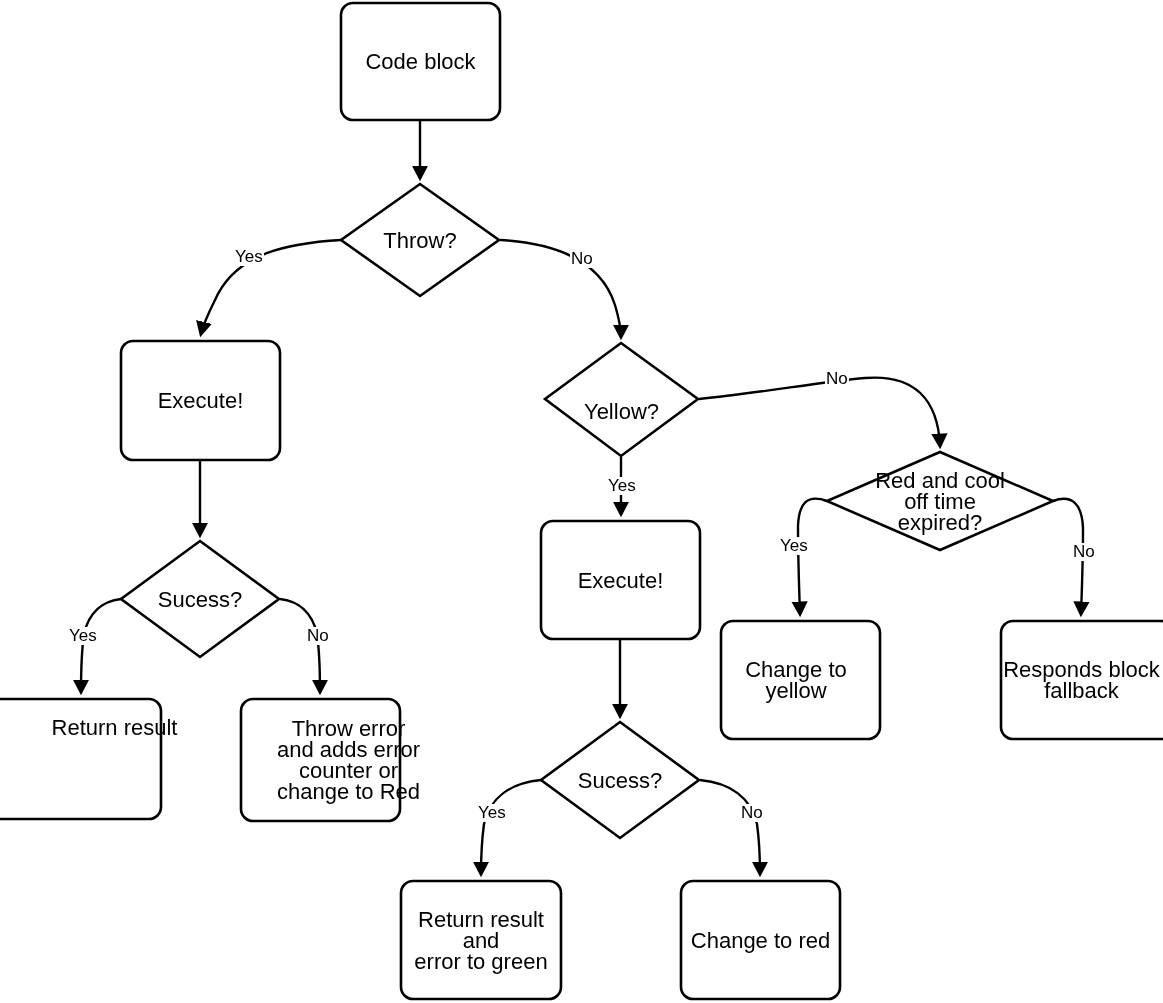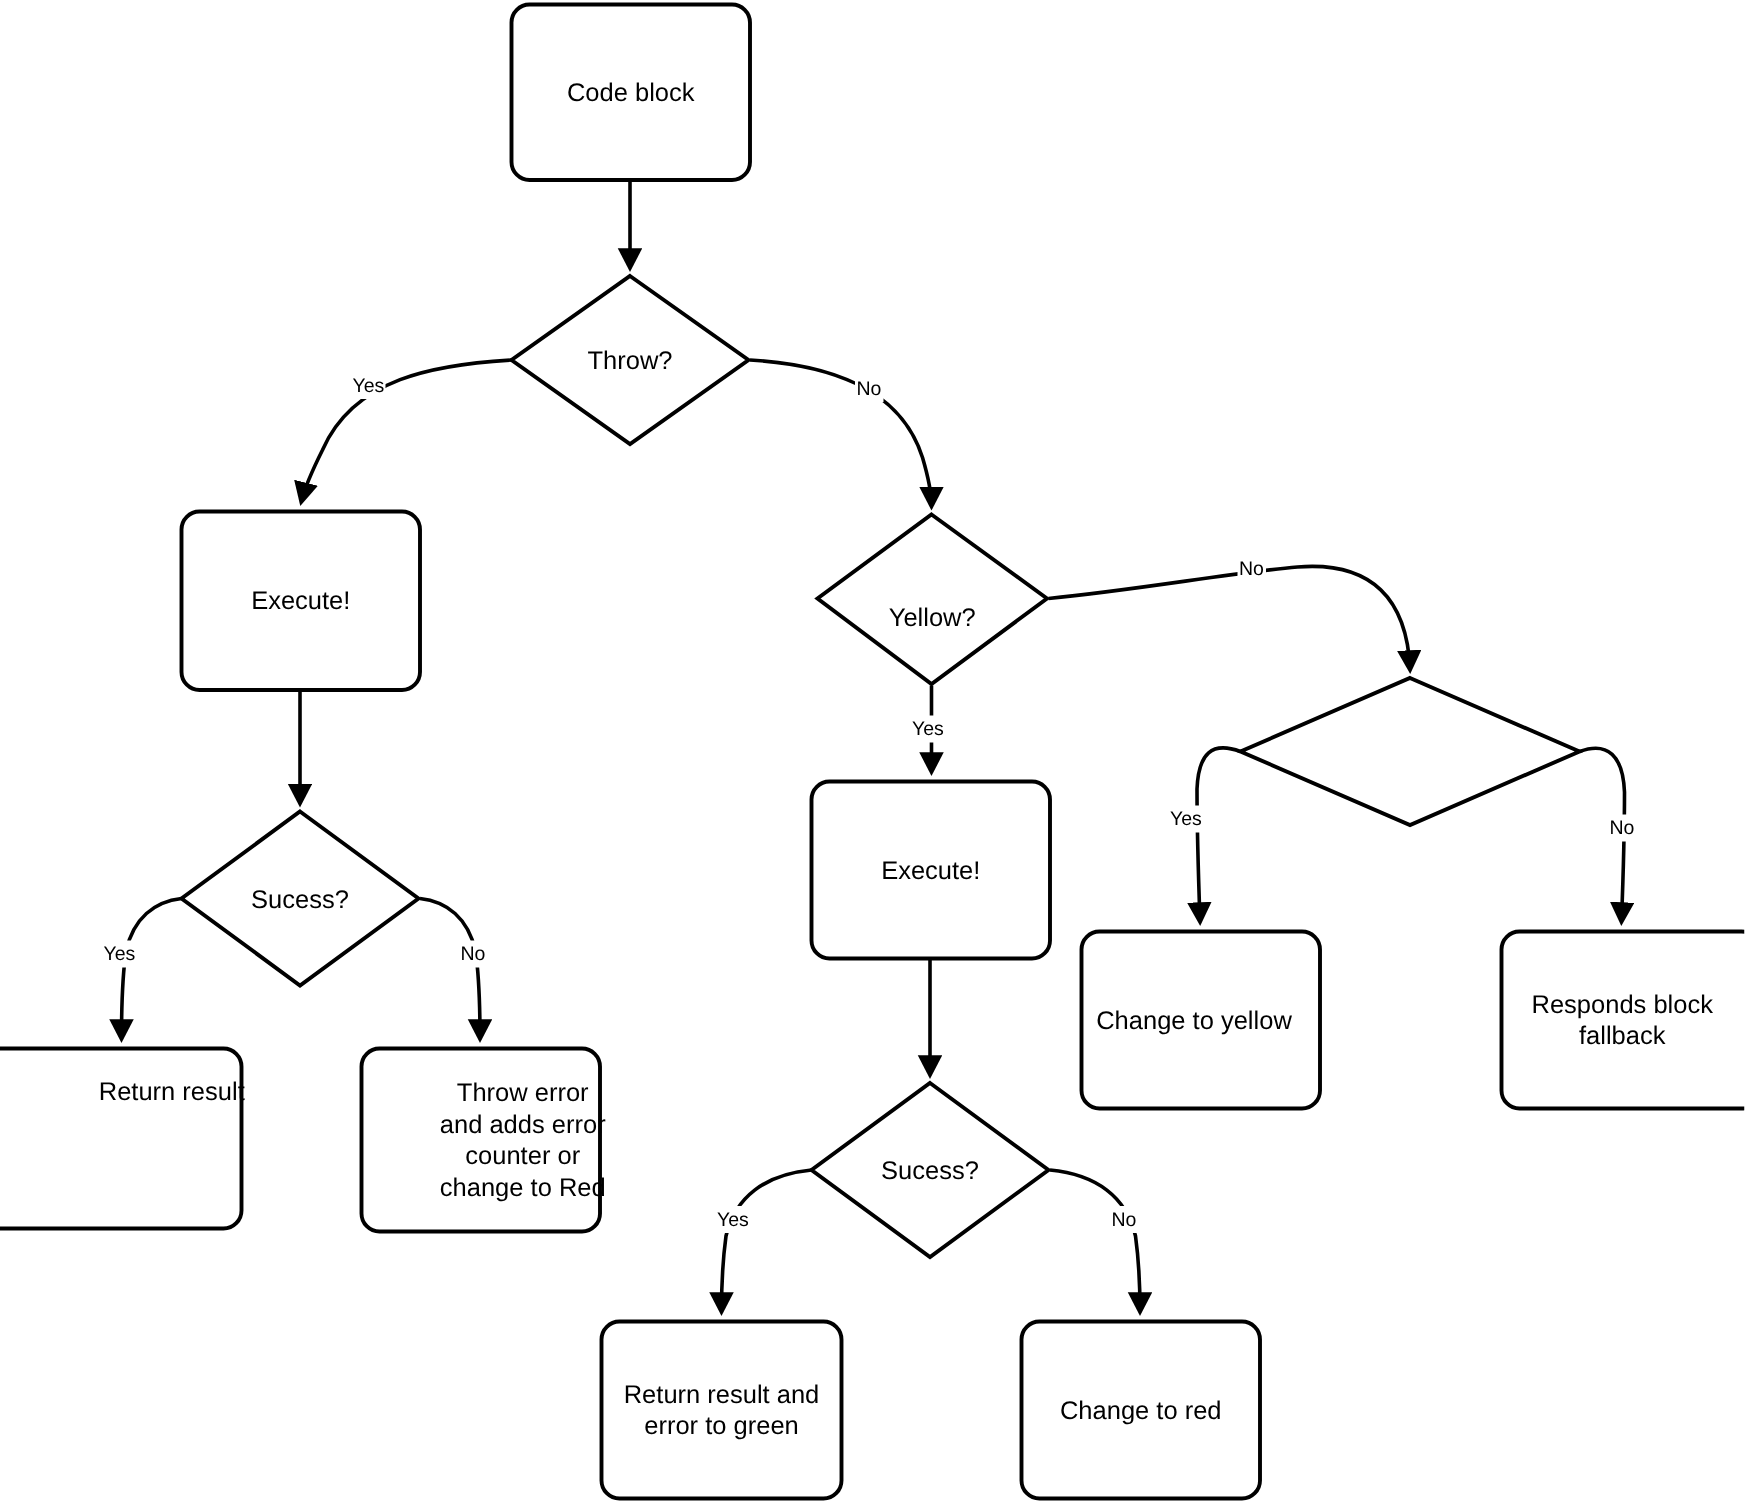--- a/index.html
+++ b/index.html
@@ -24,29 +24,29 @@
     width: 1163px;
     height: 1003px;
   }
   .node-label {
     position: absolute;
     display: flex;
     align-items: center;
     justify-content: center;
     text-align: center;
     color: #000000;
-    font-size: 17px;
+    font-size: 22px;
     line-height: 21px;
     pointer-events: none;
     white-space: pre-line;
   }
   .edge-label {
     position: absolute;
     color: #000000;
-    font-size: 13px;
+    font-size: 17px;
     line-height: 18px;
     background: #ffffff;
     padding: 0 1px;
     white-space: nowrap;
   }
 </style>
 </head>
 <body>
 
 <div id="canvas">
@@ -163,20 +163,23 @@
 
   <div class="node-label" style="left:540px; top:520px; width:161px; height:120px;">Execute!</div>
 
   <div class="node-label" style="left:540px; top:721px; width:160px; height:118px;">Sucess?</div>
 
   <div class="node-label" style="left:400px; top:880px; width:162px; height:120px;">Return result and
 error to green</div>
 
   <div class="node-label" style="left:680px; top:880px; width:161px; height:120px;">Change to red</div>
 
+  <div class="node-label" style="left:825px; top:451px; width:230px; height:100px;">Red and cool
+off time
+expired?</div>
 
   <div class="node-label" style="left:720px; top:620px; width:152px; height:120px;">Change to yellow</div>
 
   <div class="node-label" style="left:1000px; top:620px; width:163px; height:120px;">Responds block
 fallback</div>
 
   <div class="edge-label" style="left:234px; top:248px;">Yes</div>
 
   <div class="edge-label" style="left:570px; top:250px;">No</div>
 

